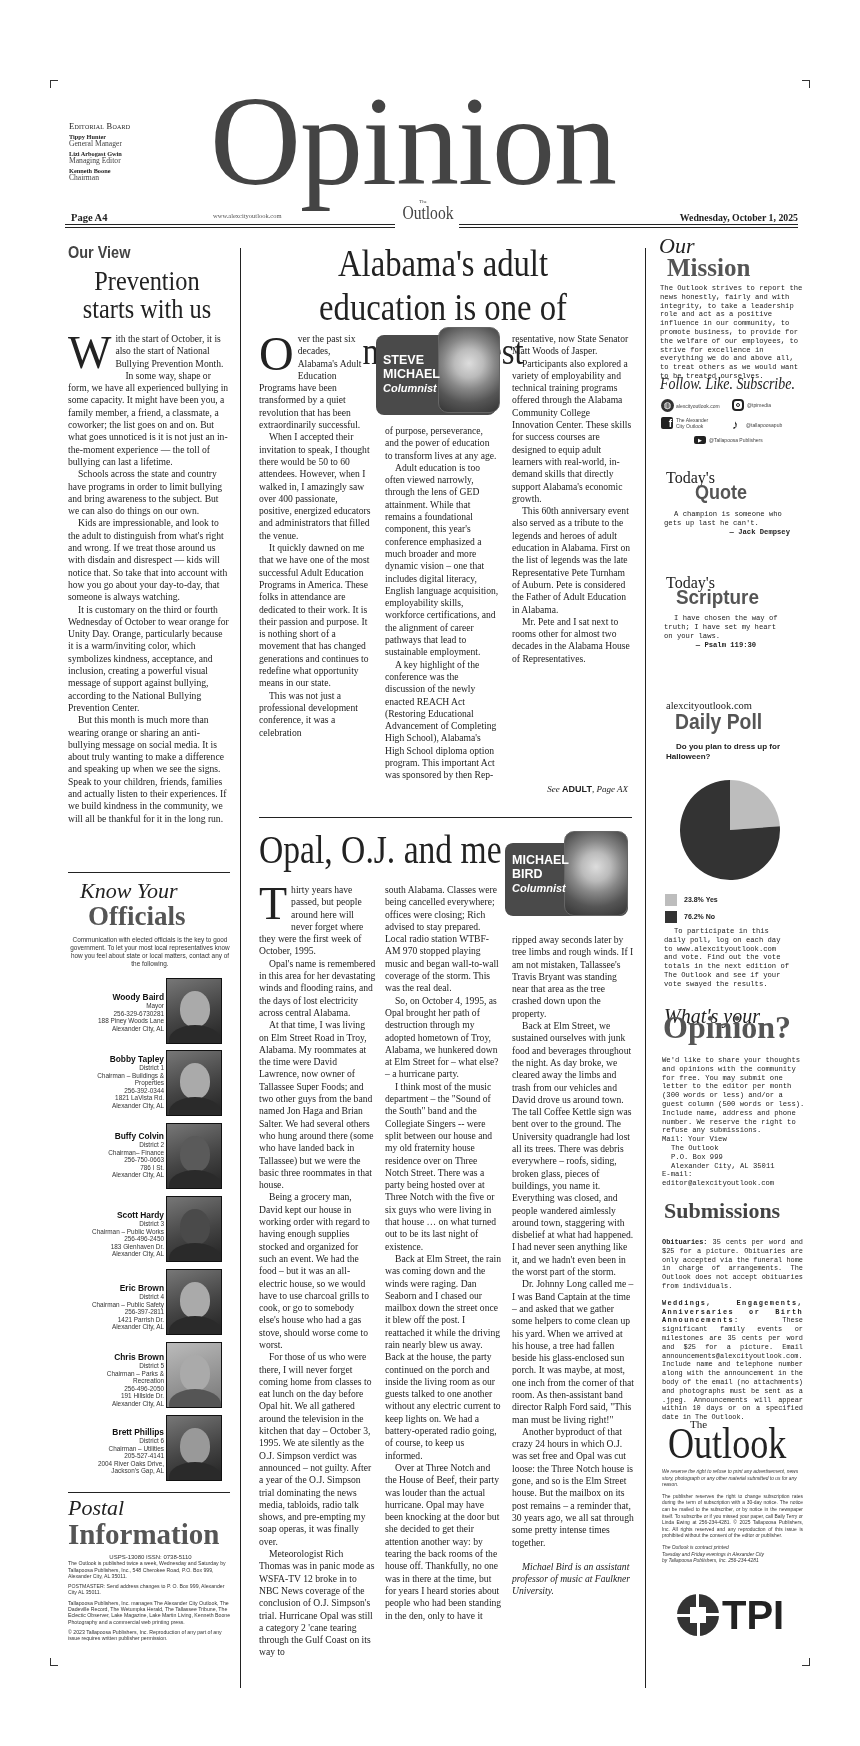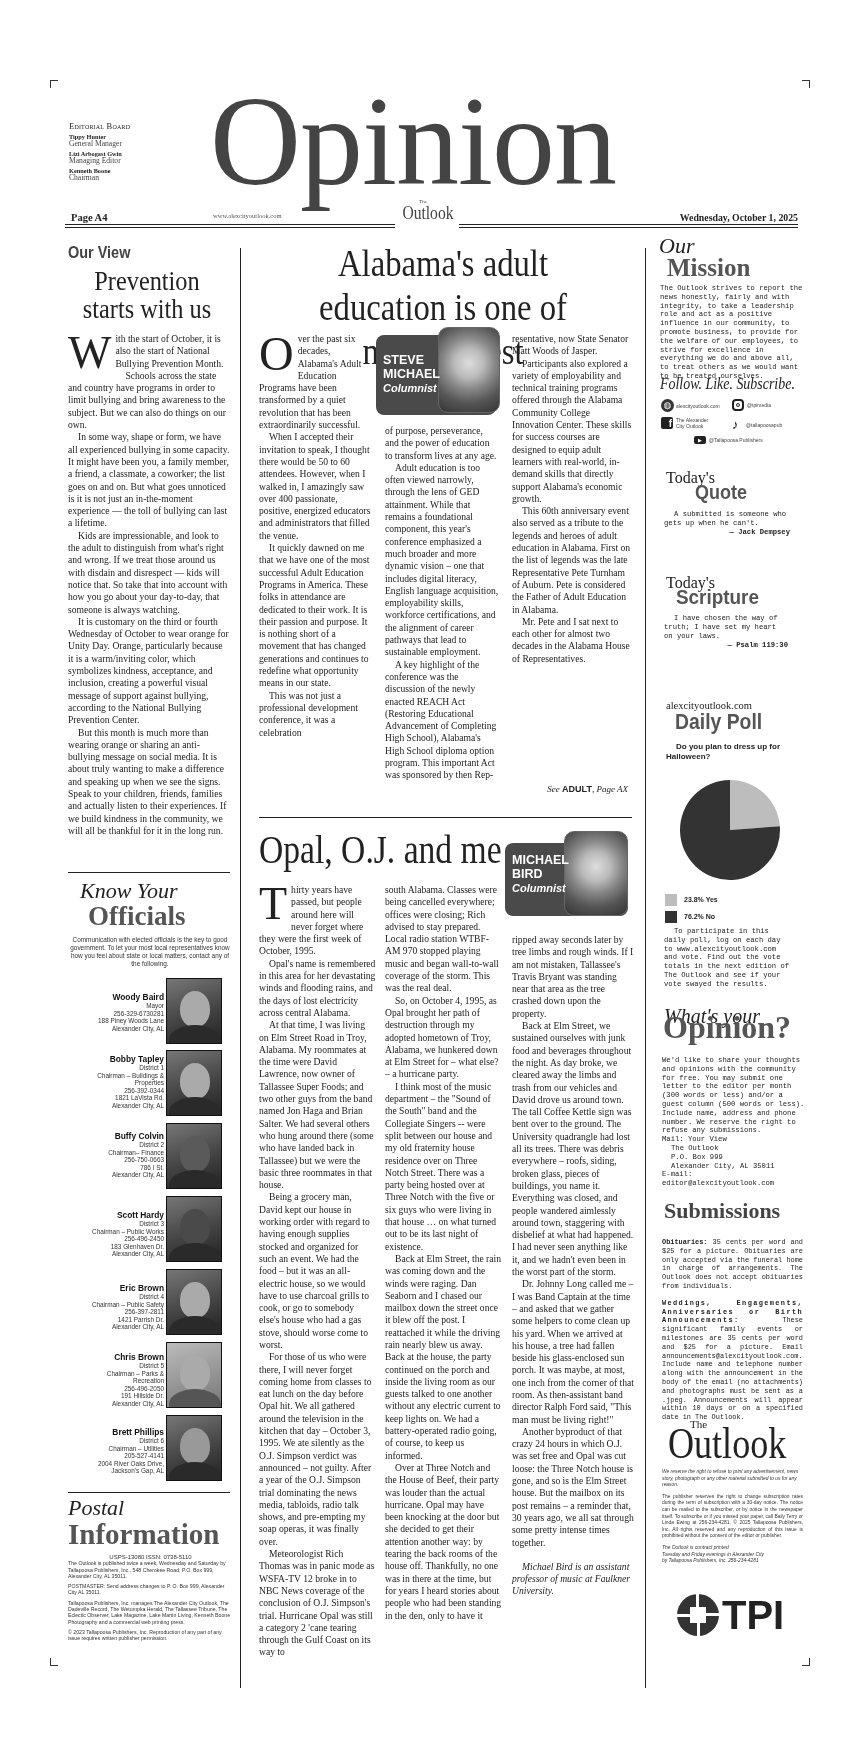--- a/index.html
+++ b/index.html
@@ -63,22 +63,22 @@
 </div>
 
 <div class="hr" style="left:240px;top:248px;width:1px;height:1440px"></div>
 <div class="hr" style="left:645px;top:248px;width:1px;height:1440px"></div>
 
 <section>
   <div class="abs sans" style="left:68px;top:243px;font-size:17px;font-weight:bold;color:#444;transform:scaleX(0.85);transform-origin:left">Our View</div>
   <div class="abs serif" style="left:62px;top:267px;width:170px;text-align:center;font-size:27px;line-height:28px;color:#222;transform:scaleX(0.9);transform-origin:center">Prevention starts with us</div>
   <div class="col body-text" style="left:68px;top:333px;width:162px">
     <p class="noindent"><span class="dropcap">W</span><span>ith the start of October, it is also the start of National Bullying Prevention Month.</span></p>
+    <p>In some way, shape or form, we have all experienced bullying in some capacity. It might have been you, a family member, a friend, a classmate, a coworker; the list goes on and on. But what goes unnoticed is it is not just an in-the-moment experience — the toll of bullying can last a lifetime.</p>
     <p>Schools across the state and country have programs in order to limit bullying and bring awareness to the subject. But we can also do things on our own.</p>
-    <p>In some way, shape or form, we have all experienced bullying in some capacity. It might have been you, a family member, a friend, a classmate, a coworker; the list goes on and on. But what goes unnoticed is it is not just an in-the-moment experience — the toll of bullying can last a lifetime.</p>
     <p>Kids are impressionable, and look to the adult to distinguish from what's right and wrong. If we treat those around us with disdain and disrespect — kids will notice that. So take that into account with how you go about your day-to-day, that someone is always watching.</p>
     <p>It is customary on the third or fourth Wednesday of October to wear orange for Unity Day. Orange, particularly because it is a warm/inviting color, which symbolizes kindness, acceptance, and inclusion, creating a powerful visual message of support against bullying, according to the National Bullying Prevention Center.</p>
     <p>But this month is much more than wearing orange or sharing an anti-bullying message on social media. It is about truly wanting to make a difference and speaking up when we see the signs. Speak to your children, friends, families and actually listen to their experiences. If we build kindness in the community, we will all be thankful for it in the long run.</p>
   </div>
 </section>
 
 <section>
   <div class="hr" style="left:68px;top:872px;width:162px;height:1px"></div>
   <div class="abs boxhead-small" style="left:80px;top:880px;font-size:22px;line-height:22px">Know Your</div>
   <div class="abs boxhead-big" style="left:88px;top:902px;font-size:27px;line-height:28px">Officials</div>
@@ -216,21 +216,21 @@
   </div>
   <div class="col body-text" style="left:385px;top:425px;width:114px">
     <p class="noindent">of purpose, perseverance, and the power of education to transform lives at any age.</p>
     <p>Adult education is too often viewed narrowly, through the lens of GED attainment. While that remains a foundational component, this year's conference emphasized a much broader and more dynamic vision – one that includes digital literacy, English language acquisition, employability skills, workforce certifications, and the alignment of career pathways that lead to sustainable employment.</p>
     <p>A key highlight of the conference was the discussion of the newly enacted REACH Act (Restoring Educational Advancement of Completing High School), Alabama's High School diploma option program. This important Act was sponsored by then Rep-</p>
   </div>
   <div class="col body-text" style="left:512px;top:333px;width:120px">
     <p class="noindent">resentative, now State Senator Matt Woods of Jasper.</p>
     <p>Participants also explored a variety of employability and technical training programs offered through the Alabama Community College Innovation Center. These skills for success courses are designed to equip adult learners with real-world, in-demand skills that directly support Alabama's economic growth.</p>
     <p>This 60th anniversary event also served as a tribute to the legends and heroes of adult education in Alabama. First on the list of legends was the late Representative Pete Turnham of Auburn. Pete is considered the Father of Adult Education in Alabama.</p>
-    <p>Mr. Pete and I sat next to each other for almost two decades in the Alabama House of Representatives.</p>
+    <p>Mr. Pete and I sat next to rooms other for almost two decades in the Alabama House of Representatives.</p>
   </div>
   <div class="abs" style="right:232px;top:784px;font-size:9px">
     <i class="serif">See</i>
     <b class="sans">ADULT</b><i class="serif">, Page AX</i>
   </div>
   <div class="hr" style="left:259px;top:817px;width:373px;height:1px"></div>
 </article>
 
 <article>
   <div class="abs serif" style="left:259px;top:828px;font-size:40px;line-height:44px;color:#222;transform:scaleX(0.84);transform-origin:left">Opal, O.J. and me</div>
@@ -292,27 +292,27 @@
       <span style="margin-left:2px">@tallapoosapub</span>
     </div>
     <div style="position:absolute;left:33px;top:37px;display:flex;align-items:center">
       <span style="display:inline-block;width:12px;height:8px;border-radius:2px;background:#222;color:#fff;font-size:5px;line-height:8px;text-align:center">▶</span>
       <span style="margin-left:3px">@Tallapoosa Publishers</span>
     </div>
   </div>
 
   <div class="abs serif" style="left:666px;top:470px;font-size:16px;line-height:16px;color:#222">Today's</div>
   <div class="abs sans" style="left:695px;top:482px;font-size:20px;line-height:20px;font-weight:bold;color:#555;transform:scaleX(0.9);transform-origin:left">Quote</div>
-  <div class="abs rside" style="left:664px;top:510px;width:138px;text-indent:10px">A submitted is someone who gets up when he can't.</div>
+  <div class="abs rside" style="left:664px;top:510px;width:138px;text-indent:10px">A champion is someone who gets up last he can't.</div>
   <div class="abs rside" style="left:664px;top:528px;width:126px;text-align:right;font-weight:bold">— Jack Dempsey</div>
 
   <div class="abs serif" style="left:666px;top:575px;font-size:16px;line-height:16px;color:#222">Today's</div>
   <div class="abs sans" style="left:676px;top:586px;font-size:21px;line-height:21px;font-weight:bold;color:#555;transform:scaleX(0.9);transform-origin:left">Scripture</div>
   <div class="abs rside" style="left:664px;top:614px;width:118px;text-indent:10px">I have chosen the way of truth; I have set my heart on your laws.</div>
-  <div class="abs rside" style="left:664px;top:641px;width:124px;text-align:right;font-weight:bold">— Psalm 119:30</div>
+  <div class="abs rside" style="left:664px;top:641px;width:124px;text-align:center;font-weight:bold">— Psalm 119:30</div>
 
   <div class="abs serif" style="left:666px;top:700px;font-size:10.5px;color:#222">alexcityoutlook.com</div>
   <div class="abs sans" style="left:675px;top:711px;font-size:22px;line-height:22px;font-weight:bold;color:#555;transform:scaleX(0.88);transform-origin:left">Daily Poll</div>
   <div class="abs sans" style="left:666px;top:742px;width:140px;font-size:8px;line-height:10px;font-weight:bold;text-indent:10px">Do you plan to dress up for Halloween?</div>
   <svg id="poll-pie" class="abs" style="left:675px;top:775px" width="110" height="110" viewBox="0 0 110 110">
       <path d="M55,55 L55,5 A50,50 0 0 1 104.8579450130307,51.23365972360337 Z" fill="#bdbdbd"></path>
       <path d="M55,55 L104.8579450130307,51.23365972360337 A50,50 0 1 1 54.99999999999999,5 Z" fill="#333333"></path>
     </svg>
   <div class="abs sans" style="left:665px;top:893px;width:140px;font-size:7px;font-weight:bold">
     <div style="display:flex;align-items:center;height:13px">

